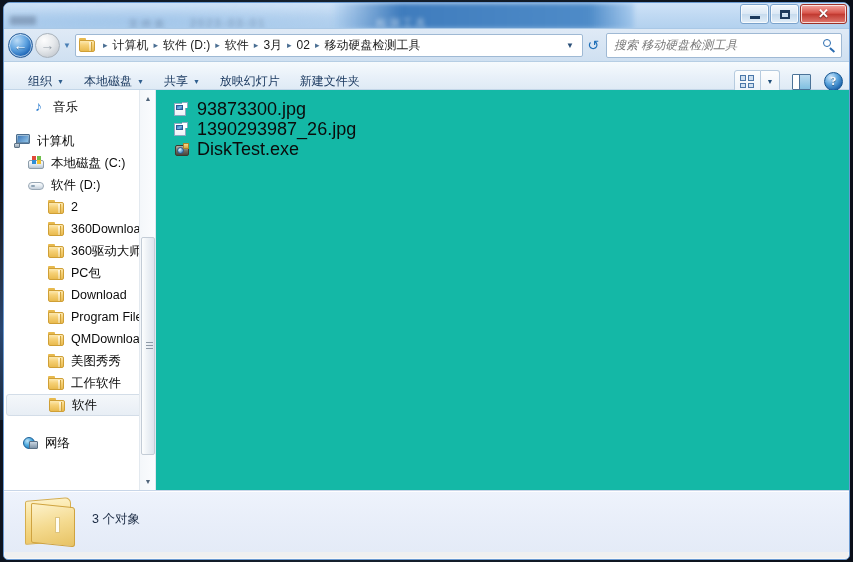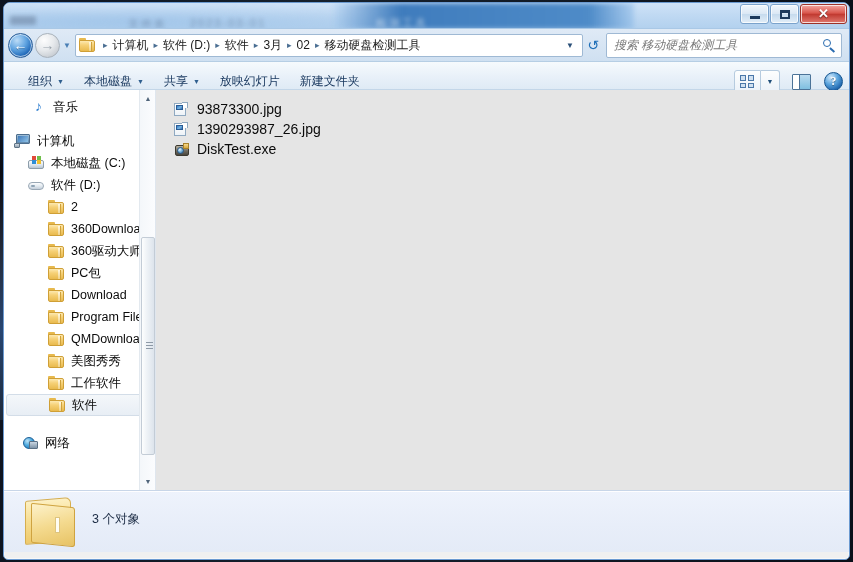--- a/index.html
+++ b/index.html
@@ -284,22 +284,22 @@
     background: linear-gradient(90deg,#fdfefe 0%, #eef2f6 42%, #dde4ec 100%);
     border: 1px solid #c3ccd6; border-radius: 2px;
   }
   #navscroll .sb-grip {
     position: absolute; left: 4px; top: 50%; margin-top: -4px; width: 7px; height: 8px;
     background: repeating-linear-gradient(180deg,#8e9aa7 0 1px, transparent 1px 3px);
   }
 
   
   #listpane {
-    flex: 1 1 auto; background: #e5e5e5; padding: 9px 0 0 14px;
-    font-size: 14px; color: #0b0b0b;
+    flex: 1 1 auto; background: #14b8a6; padding: 9px 0 0 14px;
+    font-size: 18px; color: #0b0b0b;
   }
   .file-row { display: flex; align-items: center; height: 20px; padding-left: 4px; }
   .ic-jpg { width: 16px; height: 15px; margin-right: 7px; position: relative; flex: 0 0 auto; }
   .ic-jpg .page {
     position: absolute; left: 0; top: 1px; width: 12px; height: 13px;
     background: linear-gradient(180deg,#ffffff,#eef3f8); border: 1px solid #8fa9c1;
   }
   .ic-jpg .corner {
     position: absolute; left: 8px; top: 0px; width: 6px; height: 6px;
     background: #fff; border: 1px solid #8fa9c1; border-bottom: none; border-left: none;

